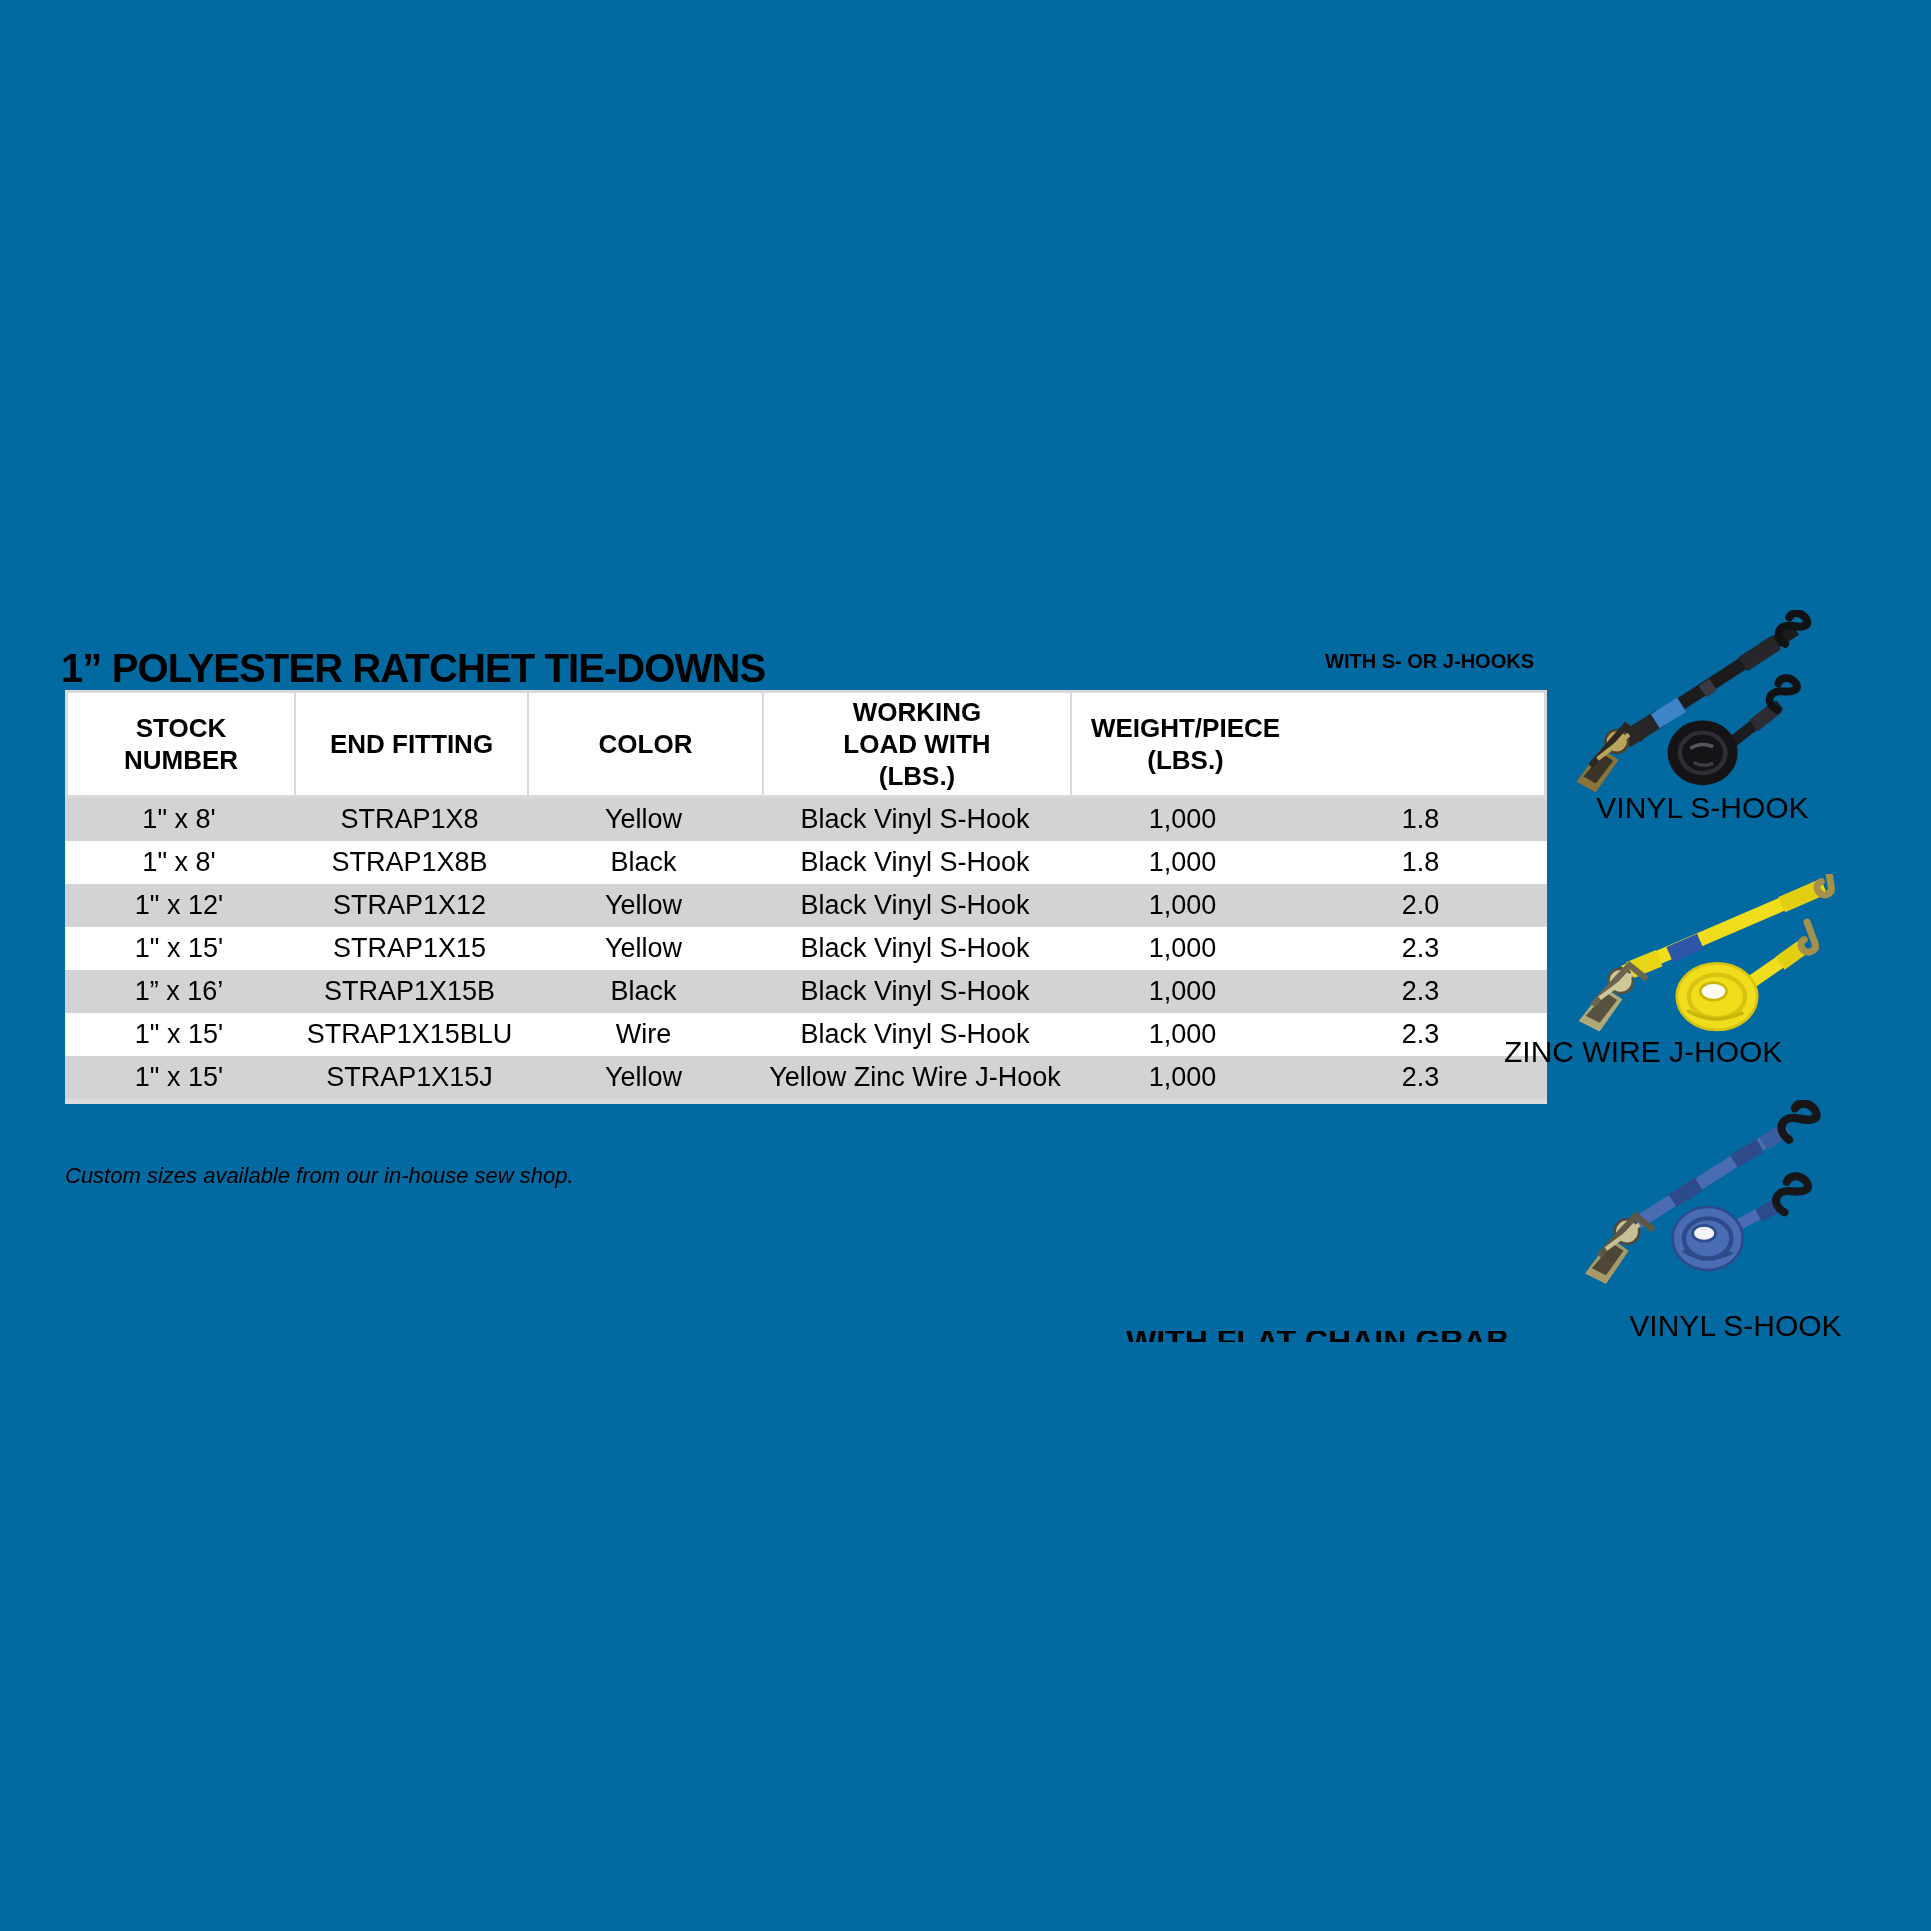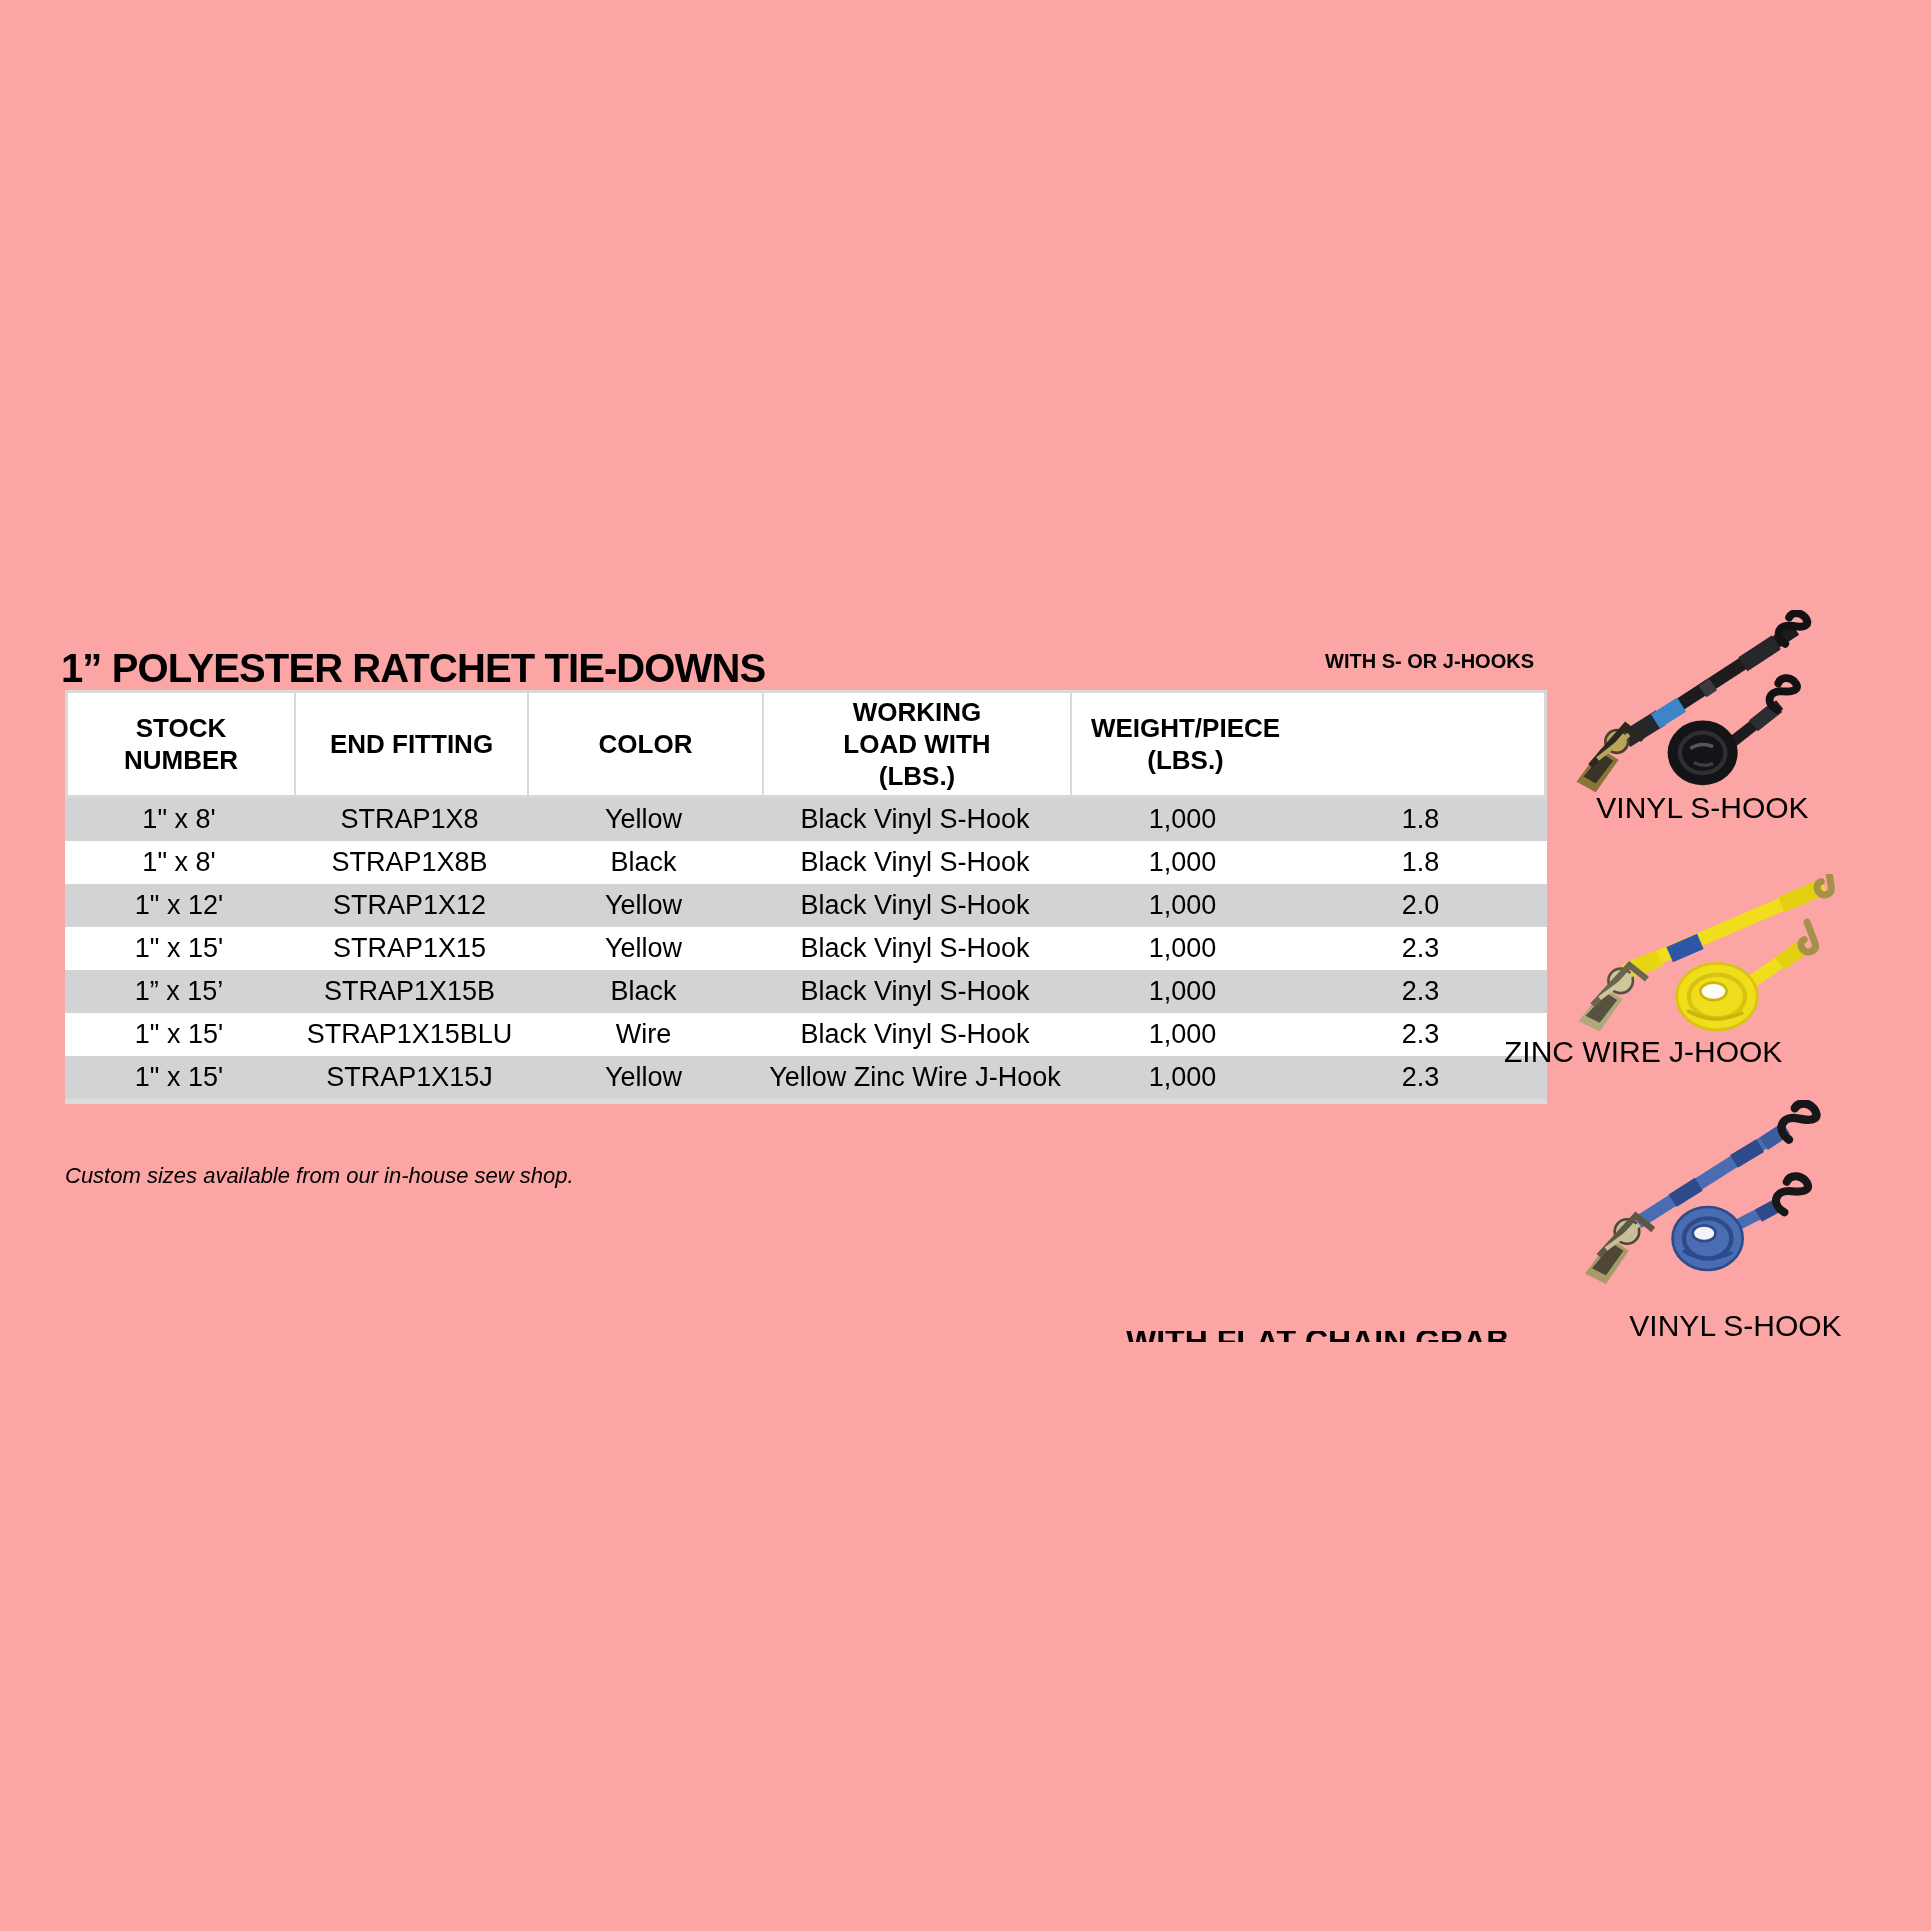--- a/index.html
+++ b/index.html
@@ -1,16 +1,16 @@
 <!DOCTYPE html>
 <html style="font-size:14px"><head>
 <meta charset="utf-8">
 <style>
   html,body{margin:0;padding:0;background:#ffffff;}
-  .page{position:relative;width:1931px;height:1931px;background:#fca5a5;overflow:hidden;
+  .page{position:relative;width:1931px;height:1931px;background:#0369a1;overflow:hidden;
         font-family:"Liberation Sans", sans-serif;color:#000;}
   .abs{position:absolute;}
 
   .title{left:61px;top:646px;font-size:40px;font-weight:bold;letter-spacing:-0.9px;white-space:nowrap;}
   .subtitle{left:1053px;top:650px;width:481px;text-align:right;font-size:20px;font-weight:bold;white-space:nowrap;}
 
   .tieTable{left:65px;top:690px;width:1482px;}
   .thead{display:grid;grid-template-columns:228px 233px 235px 308px 227px 249px;
          border:3.5px solid #d9d9d9;box-sizing:border-box;background:#fff;}
   .th{display:flex;align-items:center;justify-content:center;text-align:center;
@@ -85,21 +85,21 @@
       </div>
       <div class="trow">
         <div class="td">1" x 15'</div>
         <div class="td">STRAP1X15</div>
         <div class="td">Yellow</div>
         <div class="td">Black Vinyl S-Hook</div>
         <div class="td">1,000</div>
         <div class="td">2.3</div>
       </div>
       <div class="trow">
-        <div class="td">1” x 15’</div>
+        <div class="td">1” x 16’</div>
         <div class="td">STRAP1X15B</div>
         <div class="td">Black</div>
         <div class="td">Black Vinyl S-Hook</div>
         <div class="td">1,000</div>
         <div class="td">2.3</div>
       </div>
       <div class="trow">
         <div class="td">1" x 15'</div>
         <div class="td">STRAP1X15BLU</div>
         <div class="td">Wire</div>

